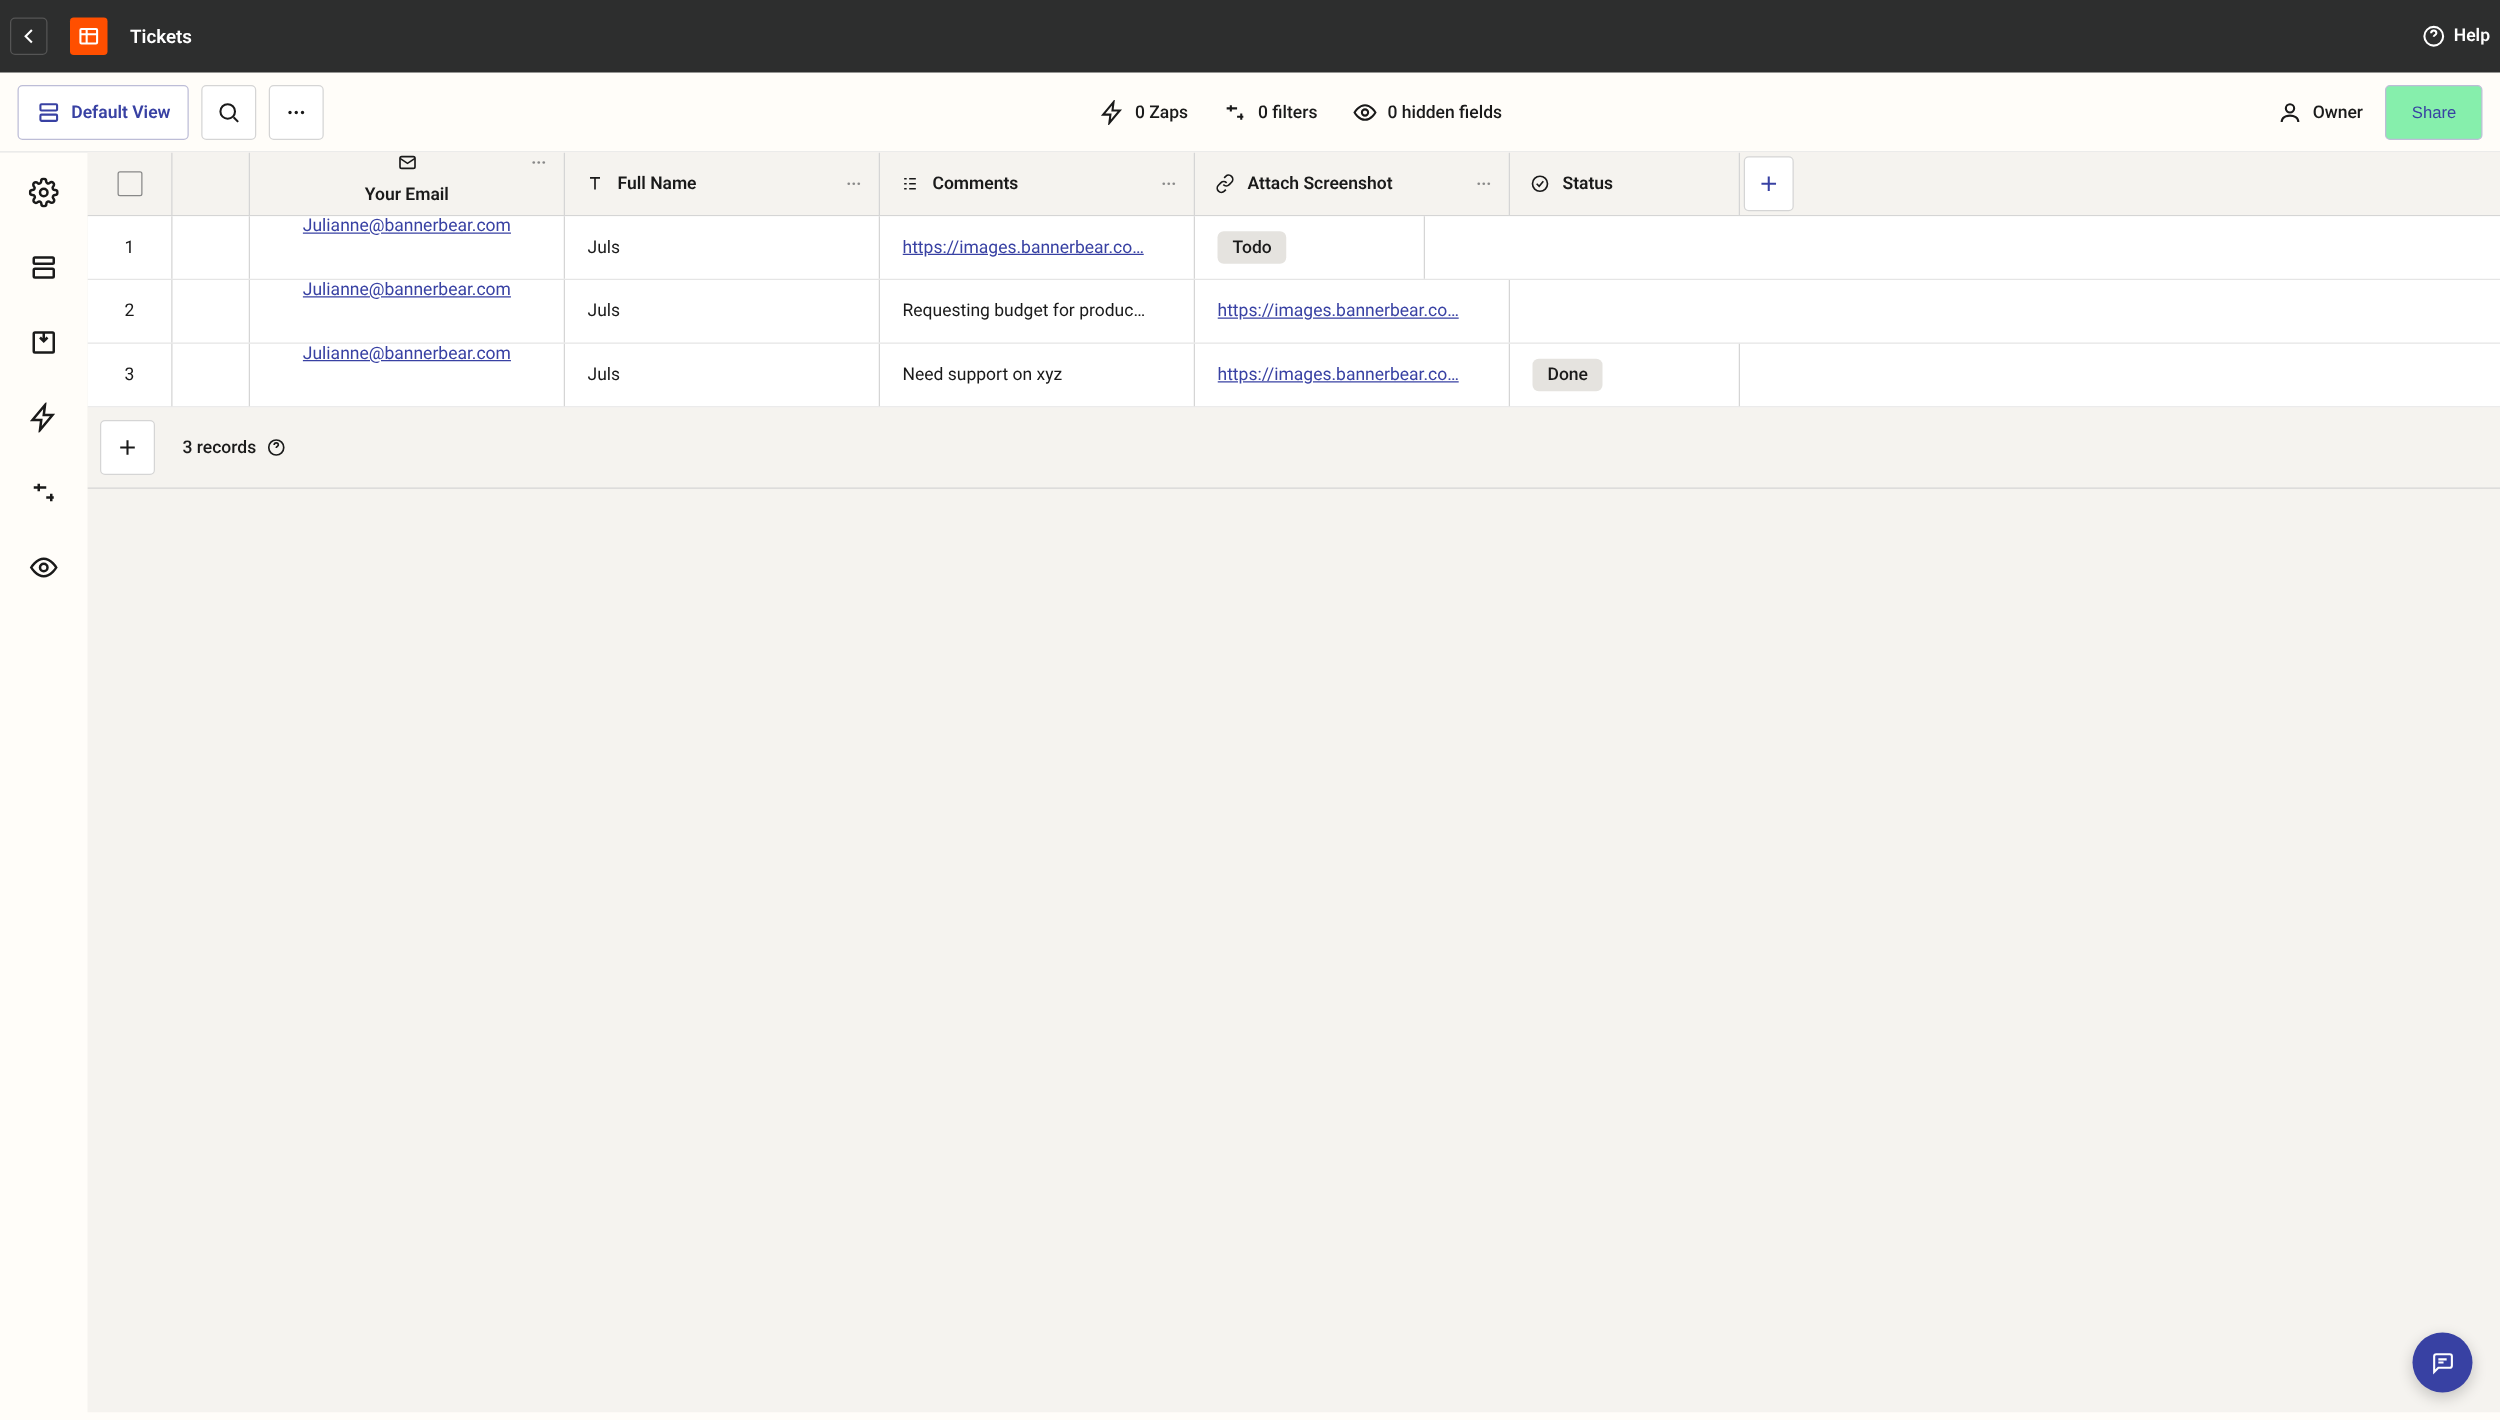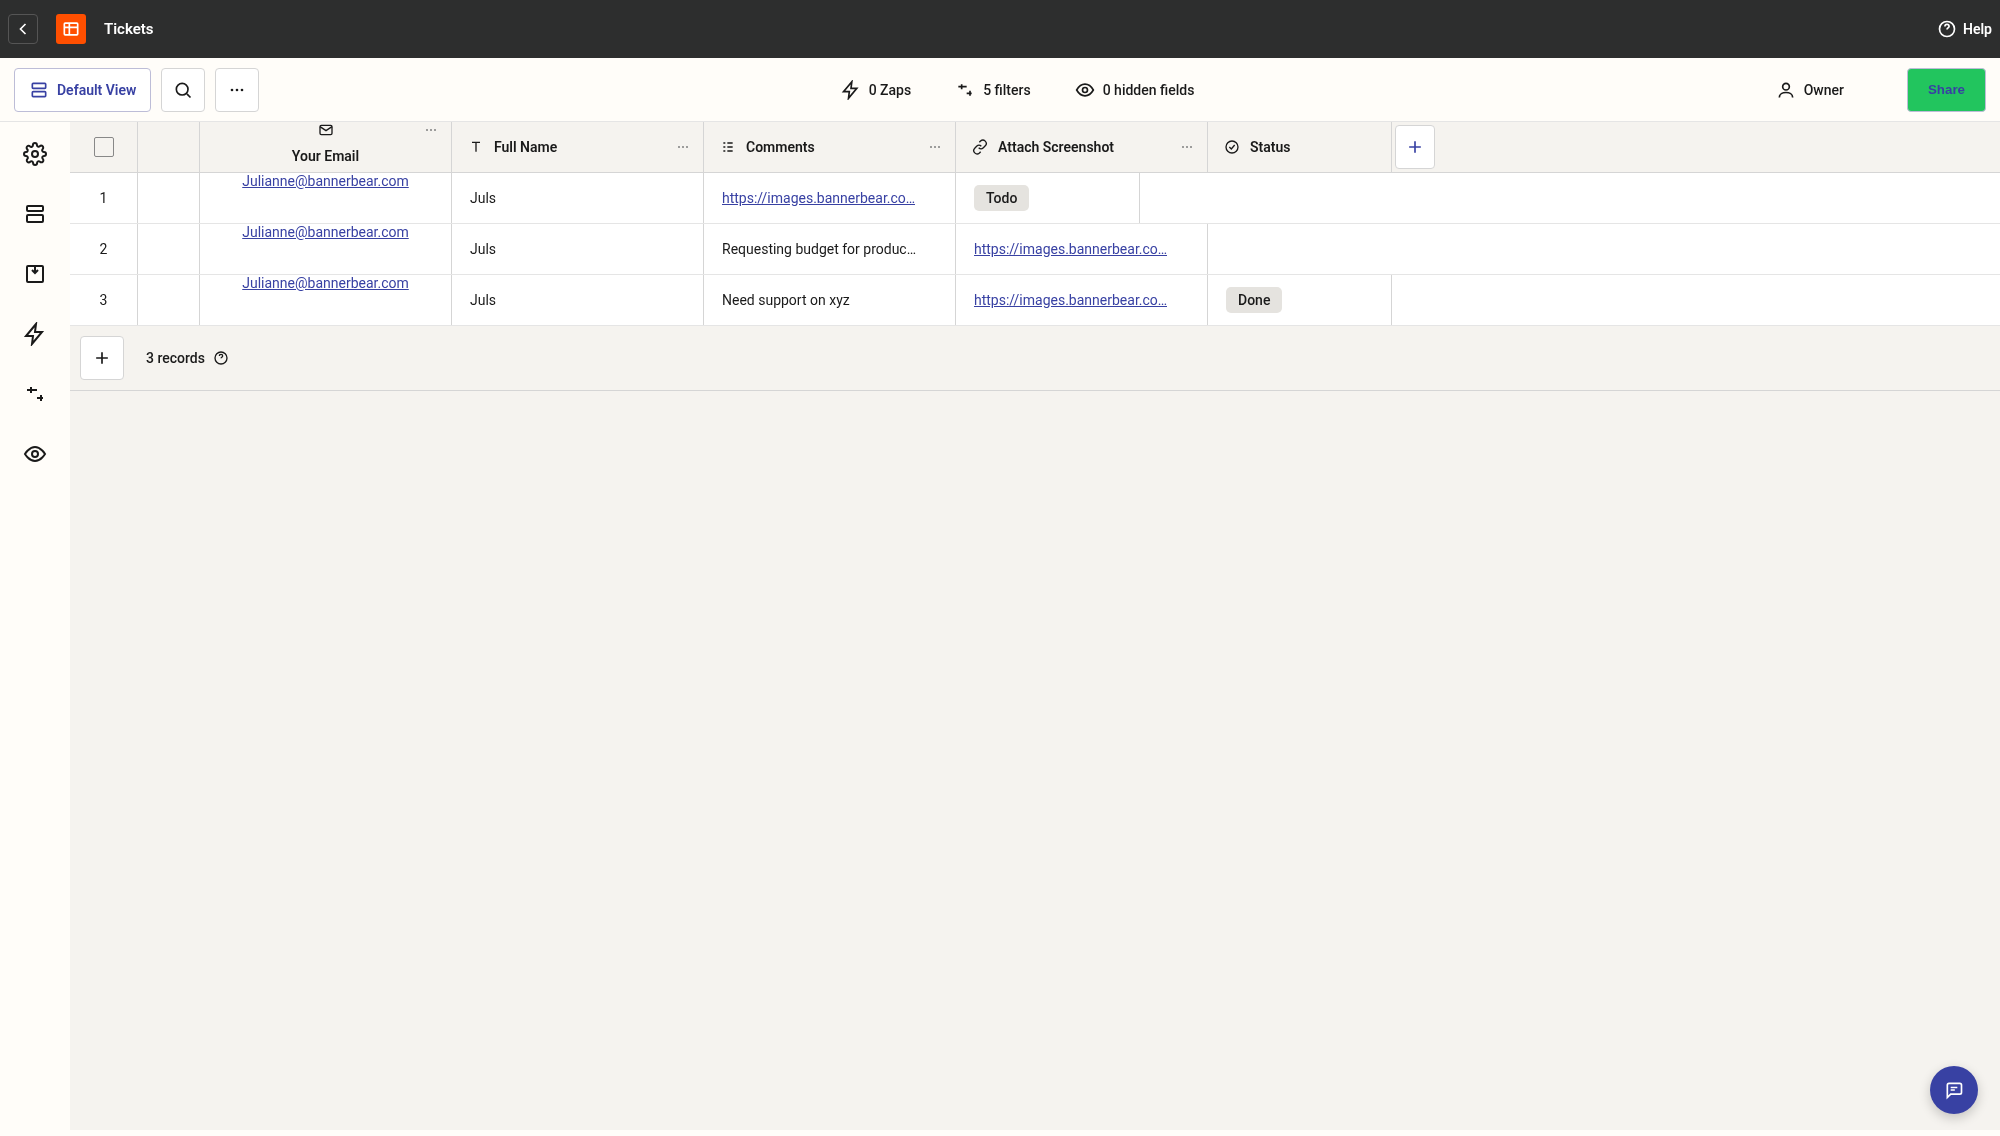--- a/index.html
+++ b/index.html
@@ -11,25 +11,25 @@
 .app-icon { width: 30px; height: 30px; background: #ff4f00; border-radius: 3px; display: flex; align-items: center; justify-content: center; color: #fff; }
 .header-title { color: #fff; font-weight: 600; font-size: 15px; }
 .header-spacer { flex: 1; }
 .help-btn { display: flex; align-items: center; gap: 6px; color: #fff; font-weight: 600; cursor: pointer; }
 
 
 .toolbar { height: 64px; display: flex; align-items: center; padding: 0 14px; gap: 10px; border-bottom: 1px solid #e5e5e5; }
 .toolbar-btn { height: 44px; border: 1px solid #d5d5d5; border-radius: 4px; display: flex; align-items: center; padding: 0 14px; gap: 8px; cursor: pointer; background: #fff; }
 .toolbar-btn.primary { border-color: #bdbdd7; color: #3841a3; font-weight: 600; }
 .toolbar-btn.icon-only { width: 44px; padding: 0; justify-content: center; }
-.toolbar-center { flex: 1; display: flex; justify-content: center; gap: 44px; }
+.toolbar-center { flex: 1; display: flex; justify-content: center; gap: 28px; }
 .toolbar-info { display: flex; align-items: center; gap: 8px; font-weight: 500; }
 .toolbar-right { display: flex; align-items: center; gap: 18px; }
 .owner { display: flex; align-items: center; gap: 8px; font-weight: 500; }
-.share-btn { height: 44px; border: 1px solid #bdbdd7; border-radius: 4px; padding: 0 20px; color: #3841a3; font-weight: 700; background: #22c55e; cursor: pointer; margin-left: 45px; }
+.share-btn { height: 44px; border: 1px solid #bdbdd7; border-radius: 4px; padding: 0 20px; color: #3841a3; font-weight: 400; background: #86efac; cursor: pointer; }
 
 
 .main { display: flex; height: calc(100vh - 128px); }
 .sidebar { width: 70px; display: flex; flex-direction: column; align-items: center; padding-top: 20px; gap: 36px; }
 .sidebar-icon { width: 24px; height: 24px; color: #1a1a1a; cursor: pointer; }
 .content { flex: 1; overflow: auto; background: #f5f3ef; }
 
 
 .table { display: flex; flex-direction: column; }
 .thead { display: flex; background: #f5f3ef; border-bottom: 1px solid #d5d5d5; }
@@ -121,21 +121,21 @@
     <div class="toolbar-info">
       <svg class="icon-md" viewBox="0 0 24 24" fill="none" stroke="currentColor" stroke-width="2">
           <path d="M13 2L3 14h7l-1 8 10-12h-7l1-8z"></path>
         </svg>
       <span>0 Zaps</span>
     </div>
     <div class="toolbar-info">
       <svg class="icon-md" viewBox="0 0 24 24" fill="none" stroke="currentColor" stroke-width="2">
           <path d="M4 8h10M14 16h6M8 8v-3M8 8v3M18 16v-3M18 16v3"></path>
         </svg>
-      <span>5 filters</span>
+      <span>0 filters</span>
     </div>
     <div class="toolbar-info">
       <svg class="icon-md" viewBox="0 0 24 24" fill="none" stroke="currentColor" stroke-width="2">
           <path d="M2 12s4-7 10-7 10 7 10 7-4 7-10 7S2 12 2 12z"></path>
           <circle cx="12" cy="12" r="3"></circle>
         </svg>
       <span>0 hidden fields</span>
     </div>
   </div>
 

